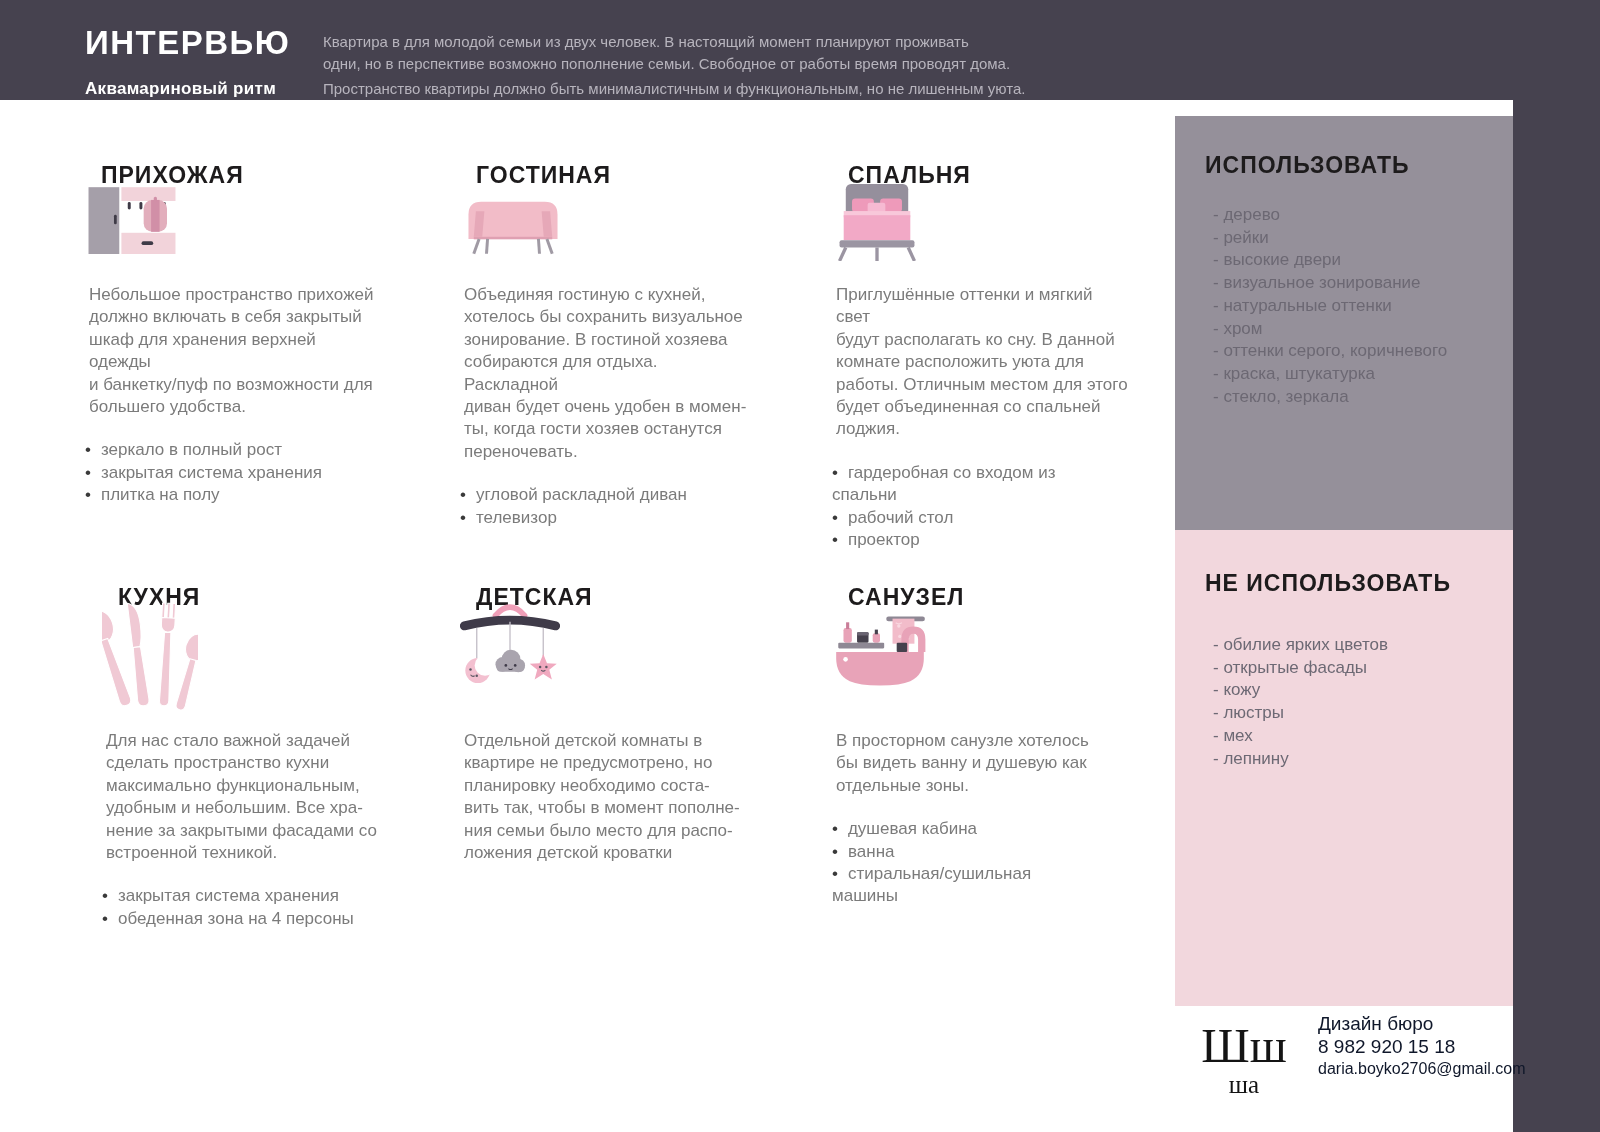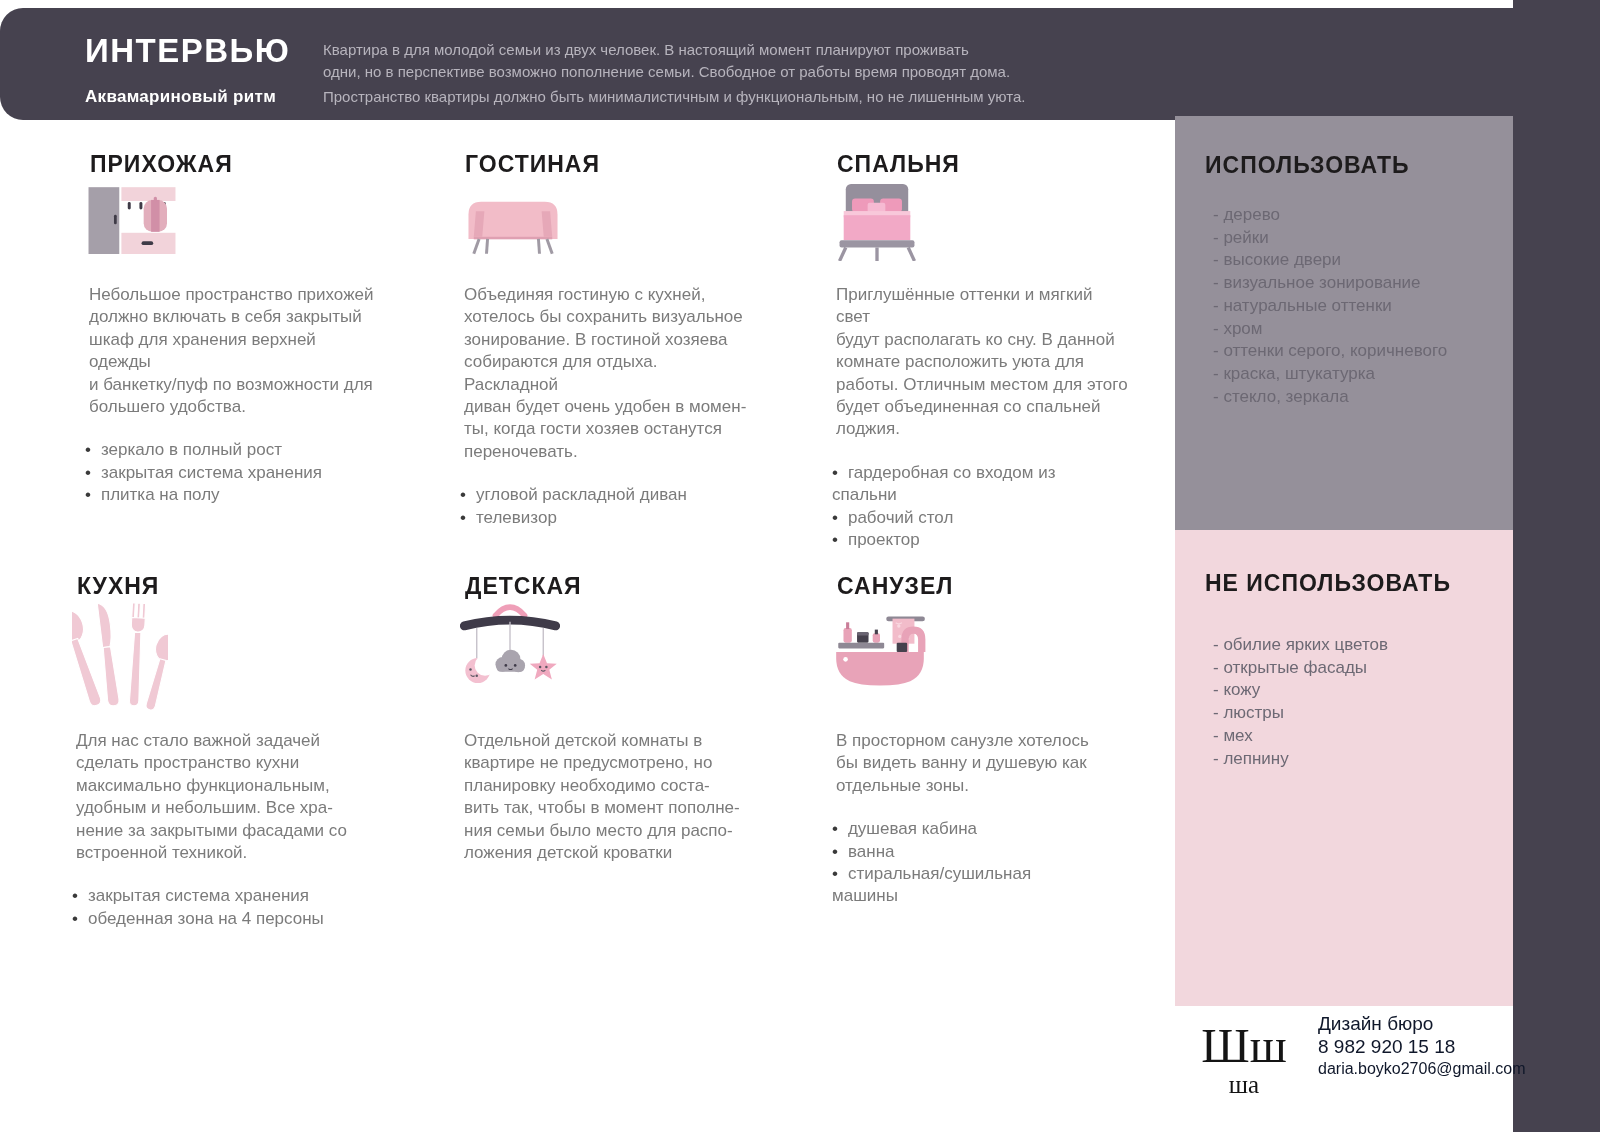--- a/index.html
+++ b/index.html
@@ -9,55 +9,55 @@
     --heading:#1d1b1c;
     --body:#7b7b7b;
     --hdr-par:#b7b4bd;
   }
   *{box-sizing:border-box;}
   html,body{margin:0;padding:0;}
   body{
     width:1600px;height:1132px;position:relative;background:#fff;
     font-family:"Liberation Sans","DejaVu Sans",sans-serif;overflow:hidden;
   }
-  .header{position:absolute;left:0;top:8px;width:1600px;height:112px;background:var(--dark);border-radius:23px;}
+  .header{position:absolute;left:0;top:0;width:1600px;height:100px;background:var(--dark);}
   .header-title{position:absolute;left:85px;top:24px;font-size:33px;font-weight:bold;color:#fff;letter-spacing:1.5px;}
   .header-subtitle{position:absolute;left:85px;top:79px;font-size:17px;font-weight:bold;color:#fff;letter-spacing:.3px;text-align:right;}
   .header-p{position:absolute;left:323px;font-size:15px;line-height:22px;color:var(--hdr-par);white-space:pre-line;}
   .header-p.p1{top:31px;}
   .header-p.p2{top:78px;}
 
   .right-band{position:absolute;left:1513px;top:0;width:87px;height:1132px;background:var(--dark);}
   .panel{position:absolute;left:1175px;width:338px;}
   .panel-use{top:116px;height:414px;background:var(--gray-panel);}
   .panel-avoid{top:530px;height:580px;background:var(--pink-panel);}
   .panel h2{position:absolute;left:30px;margin:0;font-size:23px;font-weight:bold;color:var(--heading);letter-spacing:1px;}
   .panel-use h2{top:36px;}
   .panel-avoid h2{top:40px;}
   .panel .plist{position:absolute;left:30px;right:14px;}
   .panel-use .plist{top:88px;}
   .panel-avoid .plist{top:104px;}
   .dash-item{font-size:17px;line-height:22.7px;color:#6c6873;white-space:pre-line;margin-left:8px;}
   .panel-avoid .dash-item{color:#6d6974;}
 
   .cell{position:absolute;width:300px;}
-  .cell h2{margin:5px;font-size:23px;font-weight:bold;color:var(--heading);letter-spacing:1px;}
+  .cell h2{margin:16px;font-size:23px;font-weight:bold;color:var(--heading);letter-spacing:1px;}
   .icon-box{position:absolute;left:0;top:38px;}
   .content{position:absolute;left:0;width:300px;}
   .row1 .content{top:134px;}
   .row2 .content{top:158px;}
   .body-text{margin:4px;font-size:17px;line-height:22.4px;color:var(--body);white-space:pre-line;}
   .bullets{margin-top:21px;}
   .bullet{font-size:17px;line-height:22.4px;color:var(--body);white-space:pre-line;}
   .bullet::before{content:"•";color:#3a3a3a;margin-right:10px;}
 
   #cell-hallway{left:85px;top:146px;}
   #cell-living{left:460px;top:146px;}
   #cell-bedroom{left:832px;top:146px;}
-  #cell-kitchen{left:72px;top:568px;}
+  #cell-kitchen{left:102px;top:568px;}
   #cell-nursery{left:460px;top:568px;}
   #cell-bathroom{left:832px;top:568px;}
 
   .footer{position:absolute;left:1175px;top:1006px;width:338px;height:126px;background:#fff;}
   .logo{position:absolute;left:10px;top:14px;width:118px;text-align:center;font-family:"Liberation Serif","DejaVu Serif",serif;color:#141414;}
   .logo-large{font-size:48px;line-height:52px;}
   .logo-small{font-size:25px;line-height:26px;}
   .contact{position:absolute;left:143px;top:6px;color:#0f172a;}
   .contact .studio{font-size:19px;line-height:23px;}
   .contact .phone{font-size:19px;line-height:23px;}

